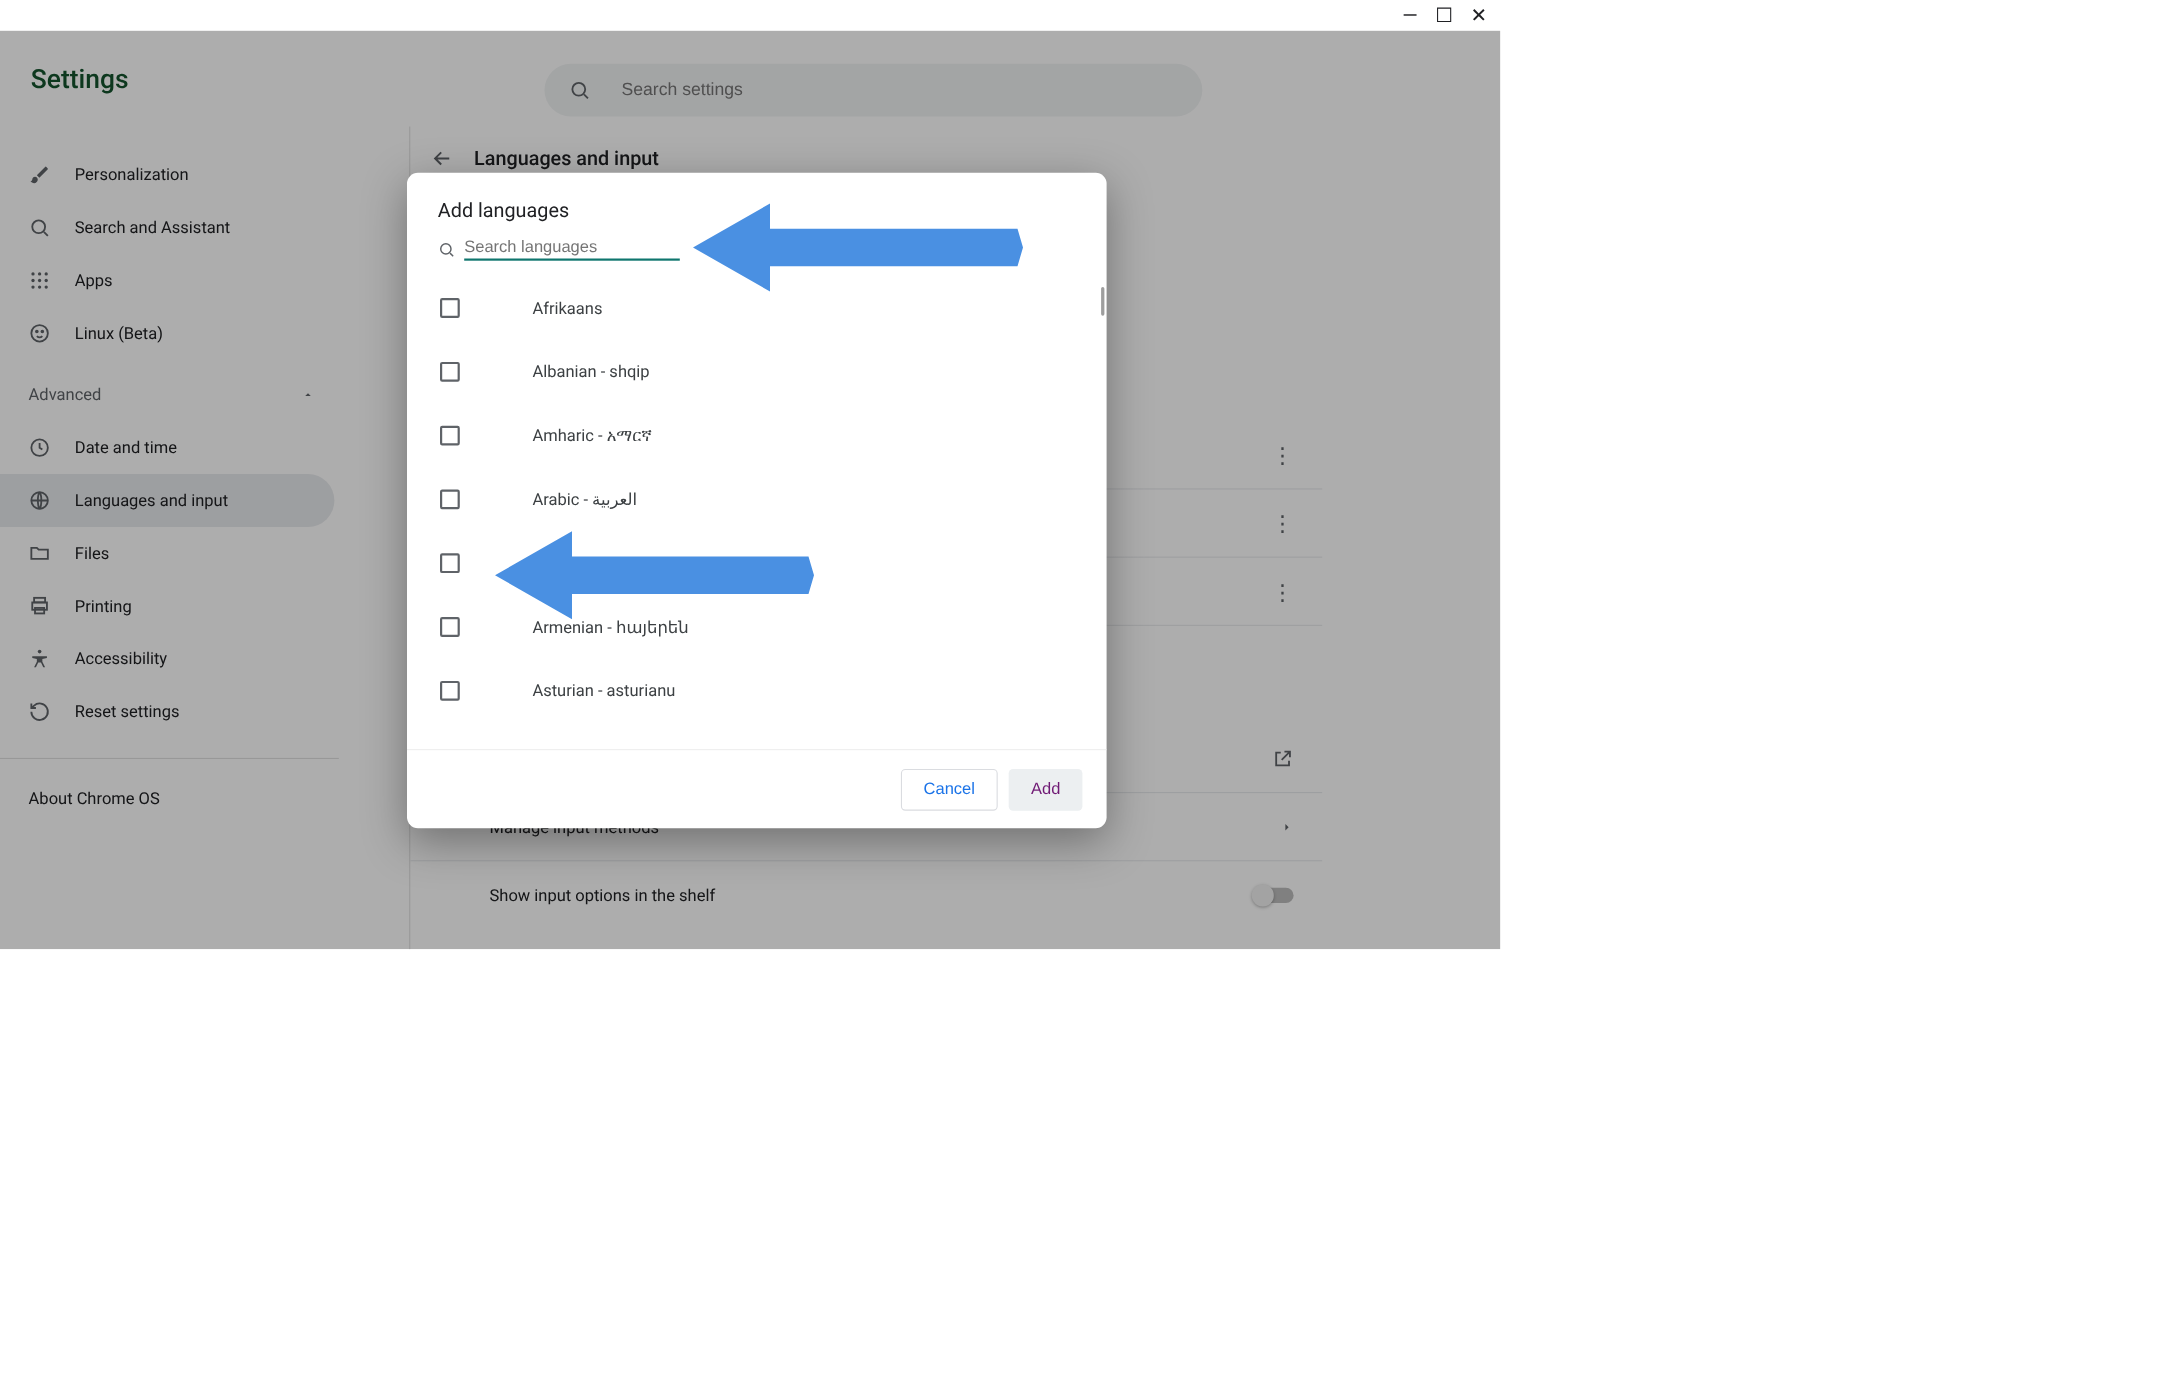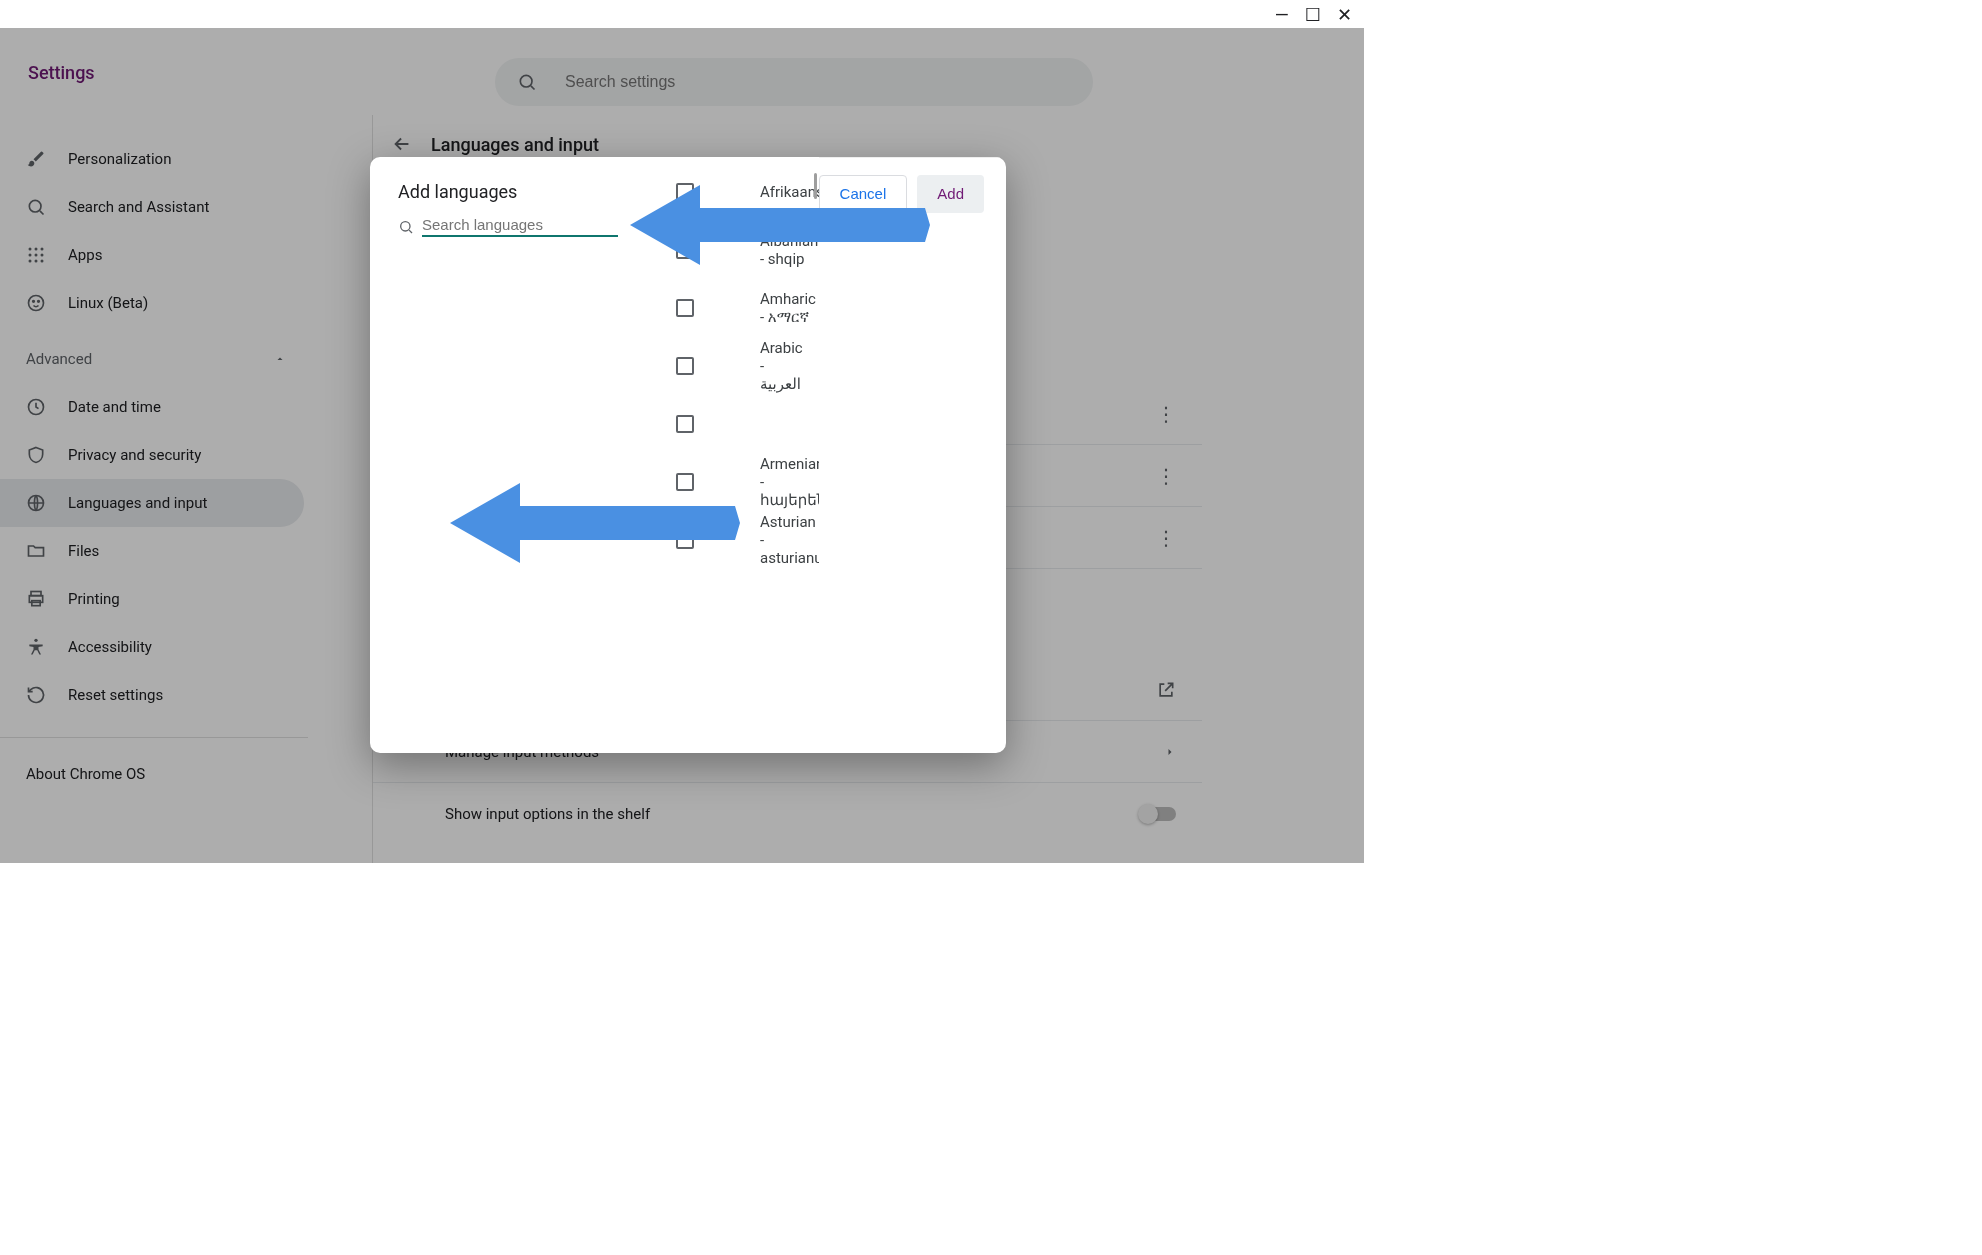--- a/index.html
+++ b/index.html
@@ -31,23 +31,23 @@
   
   .header {
     position: absolute;
     top: 40px; left: 0; right: 0;
     height: 64px;
     display: flex;
     align-items: center;
     padding-left: 28px;
   }
   .header-title {
-    font-size: 18px;
+    font-size: 24px;
     font-weight: 500;
-    color: #701a75;
+    color: #14532d;
   }
   .search-pill {
     position: absolute;
     left: 495px;
     top: 58px;
     width: 598px;
     height: 48px;
     background: #f1f3f4;
     border-radius: 24px;
     display: flex;
@@ -160,21 +160,21 @@
 
   
   .dialog {
     position: absolute;
     top: 157px; left: 370px;
     width: 636px; height: 596px;
     background: #fff;
     border-radius: 10px;
     box-shadow: 0 12px 40px rgba(0,0,0,.35);
     z-index: 20;
-    display: flex; flex-direction: row;
+    display: flex; flex-direction: column;
     overflow: hidden;
   }
   .dlg-head { padding: 24px 28px 8px 28px; }
   .dlg-title { font-size: 18px; color: #202124; }
   .dlg-search-row {
     display: flex; align-items: center;
     margin: 14px 0 0 0;
   }
   .dlg-search-row .s-icon { color: #5f6368; margin-right: 8px; font-size: 16px; }
   .dlg-search-input {
@@ -315,28 +315,20 @@
 
   <div class="side-item">
     <span class="side-ico">
         <svg width="20" height="20" viewBox="0 0 24 24" fill="none" stroke="currentColor" stroke-width="2">
           <circle cx="12" cy="12" r="9"></circle>
           <path d="M12 7v5l3 2"></path>
         </svg>
       </span>
     <span>Date and time</span>
   </div>
-  <div class="side-item">
-    <span class="side-ico">
-        <svg width="20" height="20" viewBox="0 0 24 24" fill="none" stroke="currentColor" stroke-width="2">
-          <path d="M12 3l8 3v5c0 5-3.5 9-8 10-4.5-1-8-5-8-10V6l8-3z"></path>
-        </svg>
-      </span>
-    <span>Privacy and security</span>
-  </div>
   <div class="side-item active">
     <span class="side-ico">
         <svg width="20" height="20" viewBox="0 0 24 24" fill="none" stroke="currentColor" stroke-width="2">
           <circle cx="12" cy="12" r="9"></circle>
           <path d="M3 12h18M12 3c2.5 3 2.5 15 0 18M12 3c-2.5 3-2.5 15 0 18"></path>
         </svg>
       </span>
     <span>Languages and input</span>
   </div>
   <div class="side-item">

